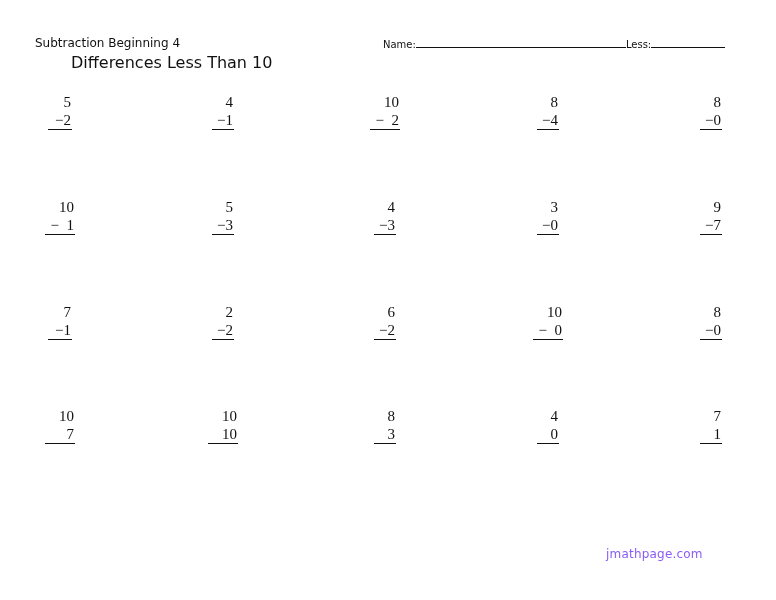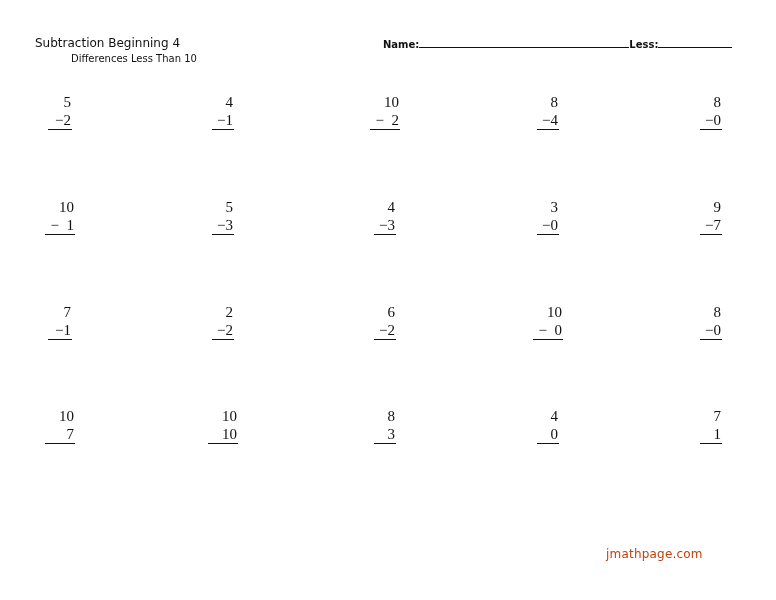--- a/index.html
+++ b/index.html
@@ -1,26 +1,26 @@
 <!DOCTYPE html>
 <html><head>
 <meta charset="utf-8">
 <style>
   html, body { margin: 0; padding: 0; background: #ffffff; }
   body { width: 776px; height: 600px; position: relative; overflow: hidden; color: #111; }
   .title { position: absolute; left: 35px; top: 36px; font-family: "DejaVu Sans", sans-serif; font-size: 12px; color: #111; }
-  .subtitle { position: absolute; left: 71px; top: 53px; font-family: "DejaVu Sans", sans-serif; font-size: 10px; color: #111; }
-  .namefield { position: absolute; left: 383px; top: 38px; font-family: "DejaVu Sans", sans-serif; font-size: 10px; color: #111; white-space: nowrap; display: flex; align-items: baseline; font-weight: bold; }
+  .subtitle { position: absolute; left: 71px; top: 53px; font-family: "DejaVu Sans", sans-serif; font-size: 16px; color: #111; }
+  .namefield { position: absolute; left: 383px; top: 38px; font-family: "DejaVu Sans", sans-serif; font-size: 10px; color: #111; white-space: nowrap; display: flex; align-items: baseline; }
   .blank { display: inline-block; border-bottom: 1px solid #111; height: 9px; }
   .blank.name { width: 210px; }
   .blank.date { width: 74px; }
   .problem { position: absolute; font-family: "Liberation Serif", "DejaVu Serif", serif; font-size: 15px; color: #111; text-align: right; }
   .problem .top { display: block; height: 18px; line-height: 18px; padding-right: 1px; }
   .problem .bottom { display: block; height: 18px; line-height: 18px; border-bottom: 1.5px solid #111; padding-right: 1px; white-space: pre; }
-  .footer { position: absolute; left: 606px; top: 547px; font-family: "DejaVu Sans", sans-serif; font-size: 12px; color: #c2410c; letter-spacing: 0.2px; }
+  .footer { position: absolute; left: 606px; top: 547px; font-family: "DejaVu Sans", sans-serif; font-size: 12px; color: #8b5cf6; letter-spacing: 0.2px; }
 </style>
 </head>
 <body>
 
 <div class="title">Subtraction Beginning 4</div>
 <div class="subtitle">Differences Less Than 10</div>
 
 <div class="namefield">
   <span>Name:</span>
   <span class="blank name"></span>

